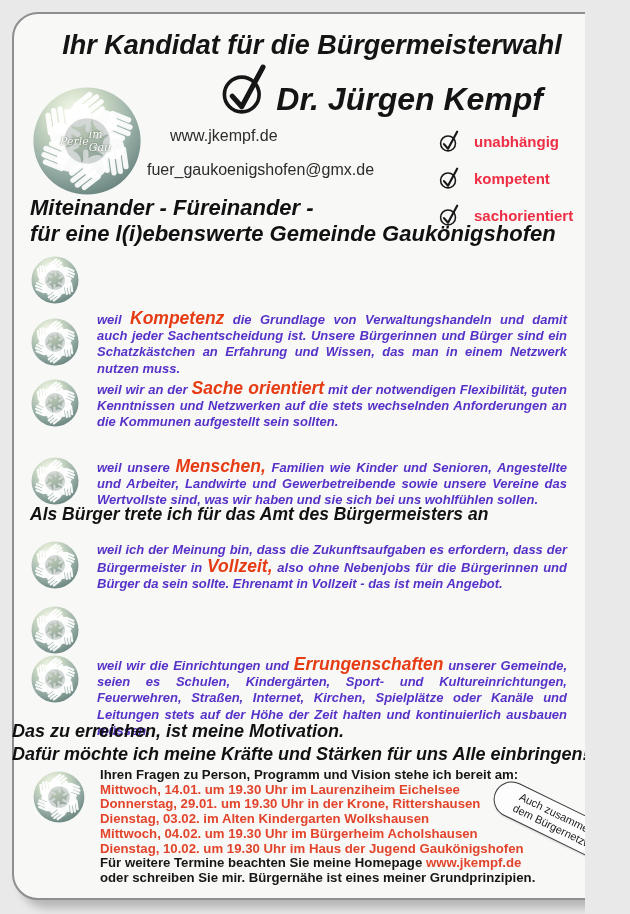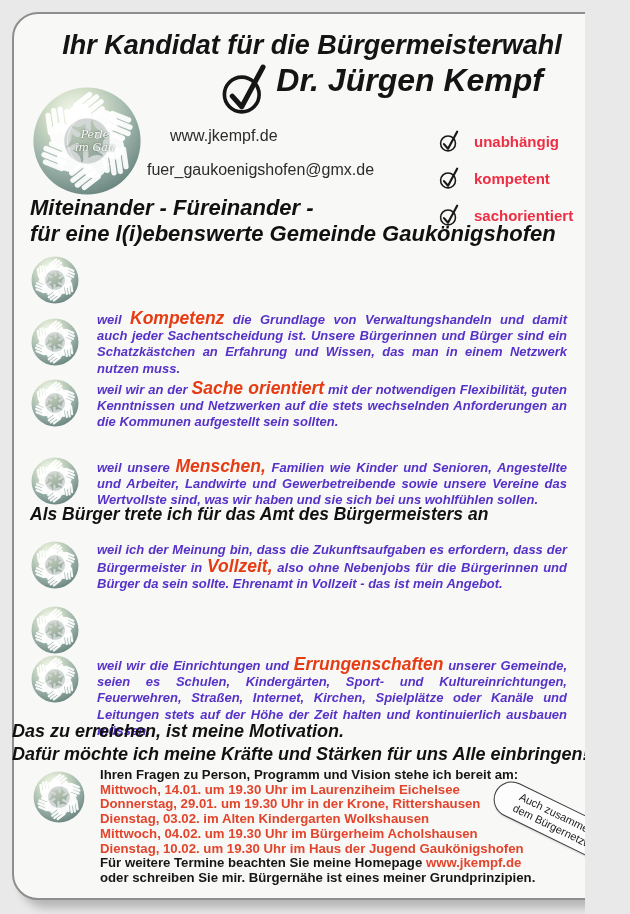--- a/index.html
+++ b/index.html
@@ -7,27 +7,27 @@
   }
   html,body{margin:0;padding:0;}
   body{font-family:"Liberation Sans", sans-serif; background:#e9e9e9;}
   #page{position:relative;width:585px;height:914px;background:#e9e9e9;overflow:hidden;}
   #card{position:absolute;left:12px;top:12px;width:598px;height:884px;background:#f8f8f7;
         border:2px solid #8e8e8e;border-radius:26px;box-shadow:8px 8px 8px rgba(0,0,0,.22);}
   .abs{position:absolute;}
   
   .title{left:12px;top:30px;width:600px;text-align:center;font-size:27px;font-weight:bold;
          font-style:italic;color:var(--ink);letter-spacing:0px;}
-  .name-row{top:62px;right:42px;display:flex;align-items:flex-start;gap:4px;}
+  .name-row{top:62px;right:42px;display:flex;align-items:flex-end;gap:4px;}
   .name-row .big-chk{width:56px;height:56px;color:#161616;}
   .candidate{font-size:32px;font-weight:bold;font-style:italic;color:var(--ink);}
   .logo-big{left:30px;top:84px;width:114px;height:114px;}
   .logo-big svg{width:100%;height:100%;}
-  .logo-text{position:absolute;left:37px;top:29px;width:54px;height:54px;border:1px solid rgba(255,255,255,.6);
-             border-radius:50%;display:flex;flex-direction:column;align-items:center;justify-content:center;
+  .logo-text{position:absolute;left:29px;top:29px;width:54px;height:54px;border:1px solid rgba(255,255,255,.6);
+             border-radius:50%;display:flex;flex-direction:row;align-items:center;justify-content:center;
              font-family:"DejaVu Serif", serif;font-style:italic;color:#fdfdf4;font-size:11px;line-height:13px;
              text-shadow:0 0 2px rgba(40,60,55,.8);}
   .site{left:170px;top:127px;font-size:16px;color:#2c2c2c;}
   .email{left:147px;top:161px;font-size:16px;color:#2c2c2c;}
   .checks{left:437px;top:129px;display:flex;flex-direction:column;gap:12px;}
   .chk-row{display:flex;align-items:center;gap:13px;}
   .chk-ic{width:24px;height:25px;color:#181818;display:inline-block;}
   .chk-ic svg{width:100%;height:100%;}
   .chk-label{font-size:15px;font-weight:bold;color:var(--red);}
   

